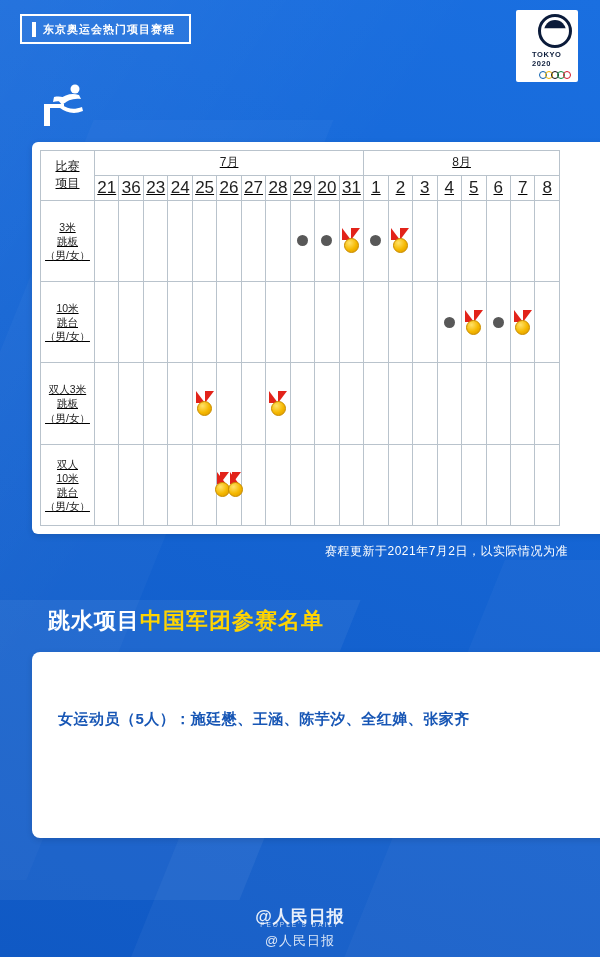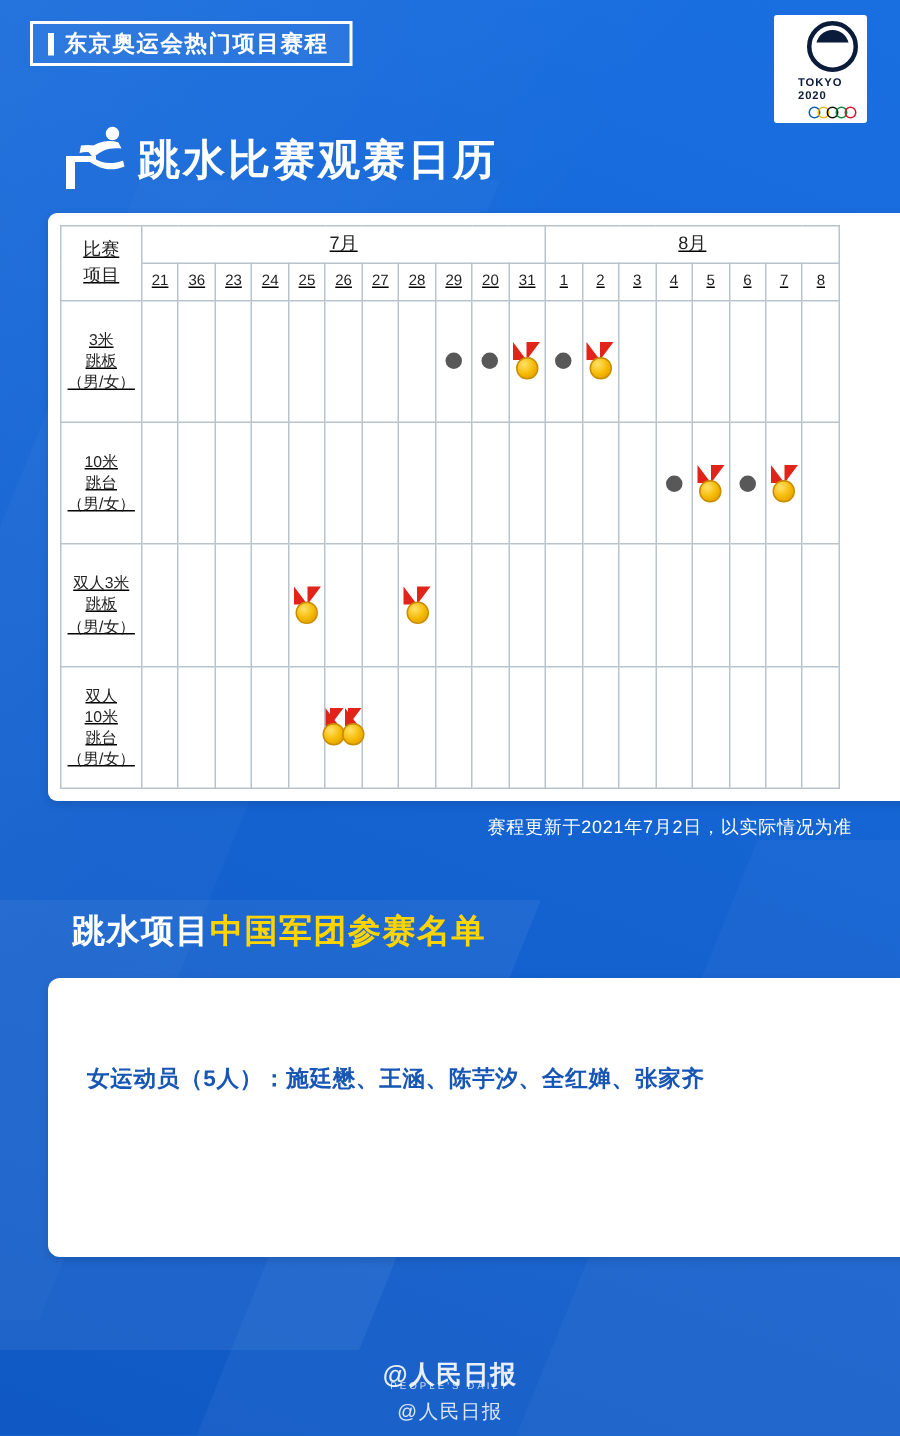--- a/index.html
+++ b/index.html
@@ -38,21 +38,21 @@
   .top-tag {
     position: absolute;
     left: 20px;
     top: 14px;
     display: flex;
     align-items: center;
     height: 26px;
     padding: 0 14px 0 10px;
     border: 2px solid #ffffff;
     color: #ffffff;
-    font-size: 15px;
+    font-size: 11px;
     font-weight: bold;
     letter-spacing: 1px;
     background: rgba(255,255,255,0.05);
   }
   .top-tag .bar {
     width: 4px;
     height: 15px;
     background: #ffffff;
     margin-right: 7px;
   }
@@ -162,21 +162,21 @@
   }
   table.sched td, table.sched th {
     border: 1px solid #b9c3cc;
     text-align: center;
     vertical-align: middle;
     font-weight: normal;
     padding: 0;
   }
   .col-label { width: 54px; }
   .row-monthhead td { height: 22px; font-size: 12px; font-weight: bold; }
-  .row-dayhead td { height: 22px; font-size: 10px; }
+  .row-dayhead td { height: 22px; font-size: 17px; }
   .evt-label {
     font-size: 10.5px;
     line-height: 1.35;
     color: #222222;
     padding: 2px 3px;
     text-align: center;
   }
   .row-evt td { height: 74px; }
   .cell-inner {
     display: flex;
@@ -333,21 +333,20 @@
 
   <svg class="diver-icon" viewBox="0 0 46 52">
     <rect x="2" y="30" width="6" height="20" fill="#ffffff"></rect>
     <rect x="2" y="28" width="20" height="4" fill="#ffffff"></rect>
     <circle cx="33" cy="13" r="4.5" fill="#ffffff"></circle>
     <path d="M16 24 C24 18, 30 17, 37 19 L39 23 C31 22, 26 24, 20 29 Z" fill="#ffffff"></path>
     <path d="M20 29 C26 33, 32 34, 40 31 L41 35 C31 39, 24 36, 18 32 Z" fill="#ffffff"></path>
     <path d="M12 21 C18 20, 22 21, 25 23 L23 27 C19 25, 15 25, 11 26 Z" fill="#ffffff"></path>
   </svg>
 
-  <div class="headline">跳水比赛观赛日历</div>
 
   <div class="card">
     <table class="sched">
       <colgroup>
         <col class="col-label">
       </colgroup>
       <tbody>
         <tr class="row-monthhead">
           <td rowspan="2">
             <div>比赛</div>

